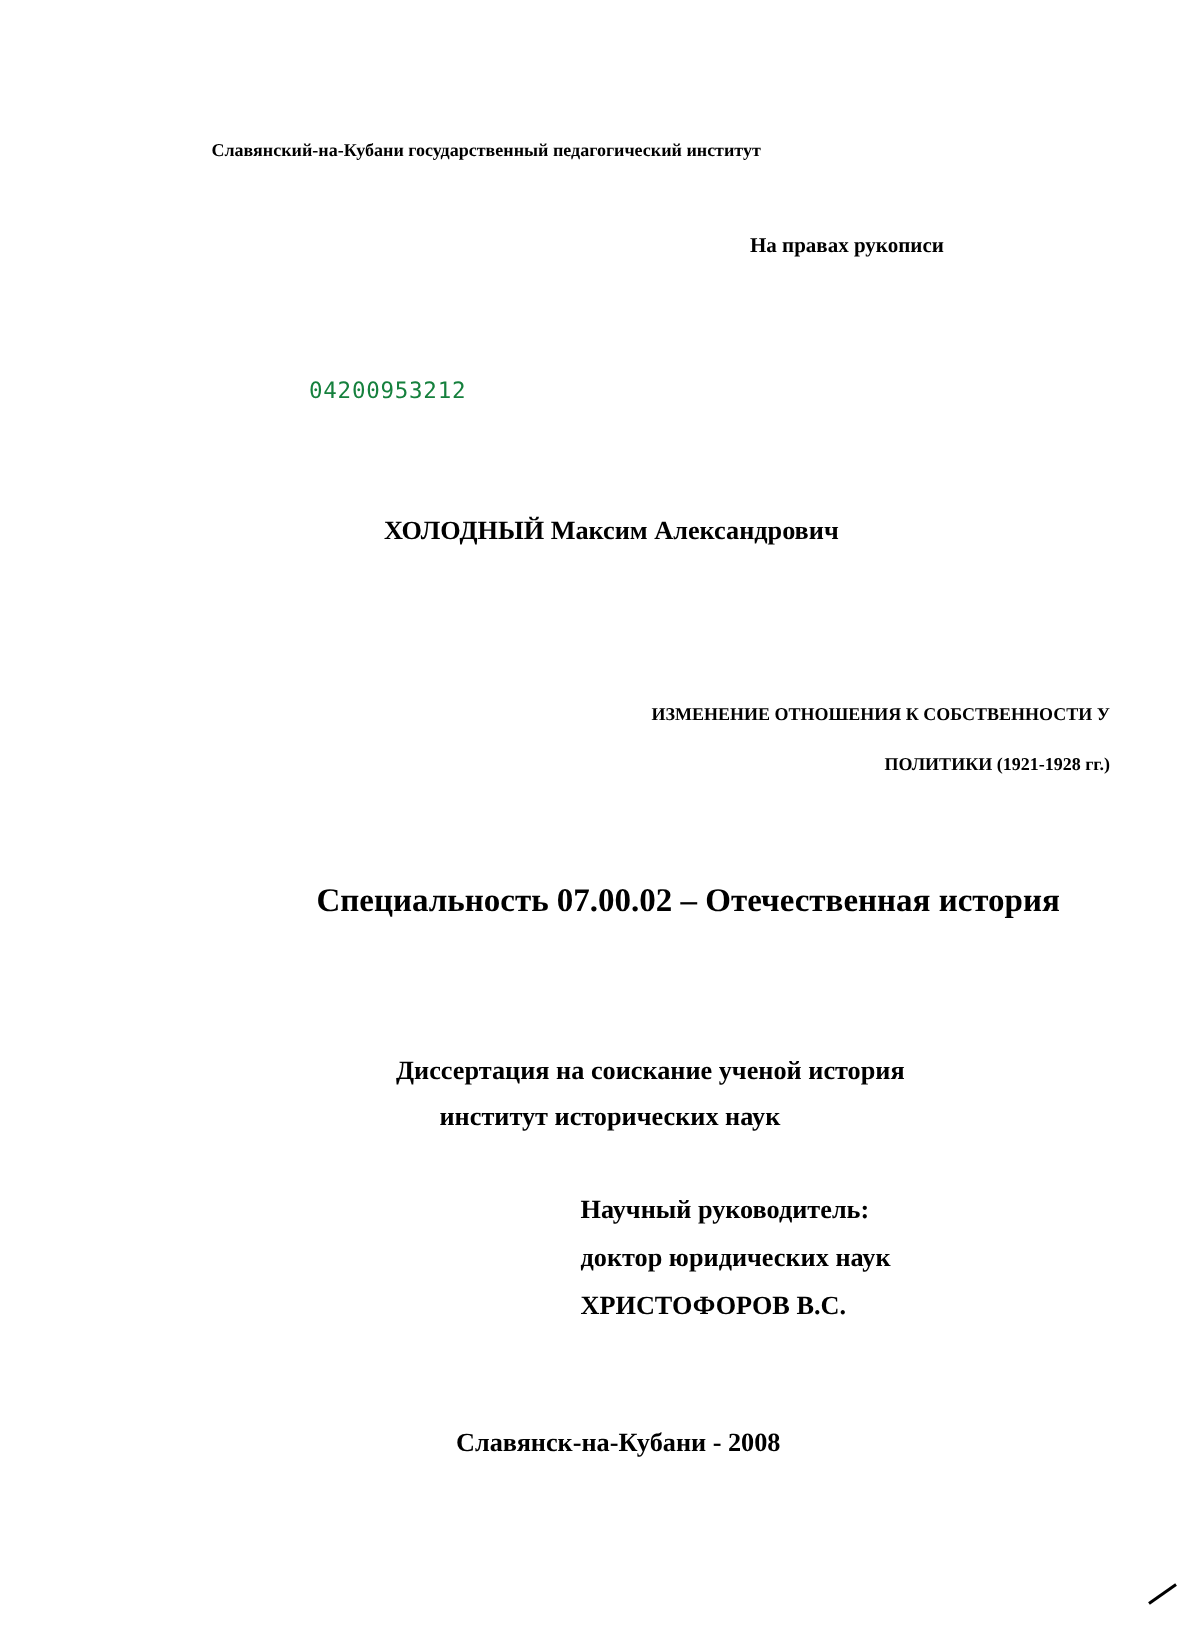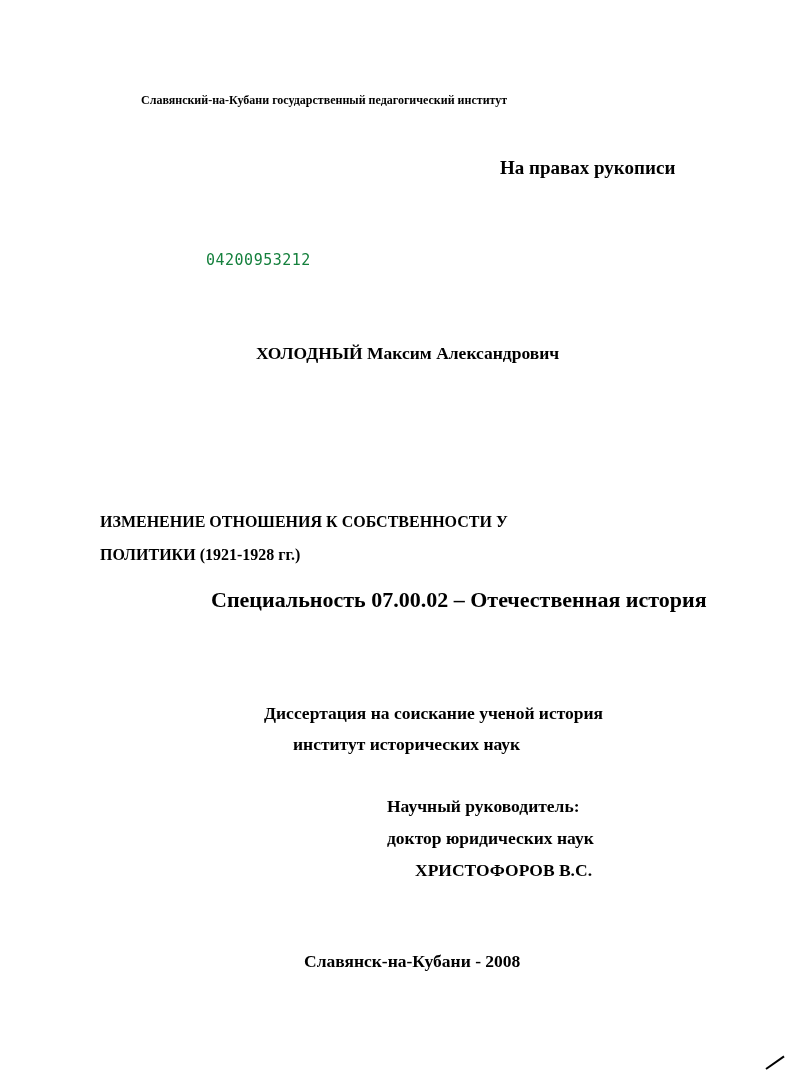--- a/index.html
+++ b/index.html
@@ -11,40 +11,39 @@
       width: 794px;
       height: 1088px;
       position: relative;
       overflow: hidden;
       font-family: "Liberation Serif", "DejaVu Serif", serif;
       font-weight: bold;
       color: #000000;
     }
     .abs { position: absolute; white-space: nowrap; }
     .institute { left: 141px; top: 93px; font-size: 12px; }
-    .rights { left: 500px; top: 157px; font-size: 19px; text-align: right; }
+    .rights { left: 500px; top: 157px; font-size: 14px; text-align: right; }
     .barcode-num {
       left: 206px; top: 251px; font-size: 15px;
       font-family: "DejaVu Sans Mono", "Liberation Mono", monospace;
       font-weight: normal; color: #15803d; letter-spacing: 0.5px;
     }
     .author { left: 256px; top: 343px; font-size: 17.5px; }
     .title-block {
       left: 100px; width: 640px; top: 460px;
-      text-align: left; font-size: 16px; line-height: 33px;
+      text-align: right; font-size: 12px; line-height: 33px;
       white-space: normal;
-      margin-top: 45px;
     }
     .title-block div { white-space: pre; }
     .specialty { left: 211px; top: 587px; font-size: 22px; }
     .dissertation { left: 264px; top: 703px; font-size: 17.5px; }
     .degree { left: 293px; top: 734px; font-size: 17.5px; }
     .supervisor-label { left: 387px; top: 796px; font-size: 17.5px; }
     .supervisor-degree { left: 387px; top: 828px; font-size: 17.5px; }
-    .supervisor-name { left: 387px; top: 860px; font-size: 17.5px; margin-left: 28px; }
+    .supervisor-name { left: 387px; top: 860px; font-size: 17.5px; }
     .city-year { left: 304px; top: 951px; font-size: 17.5px; }
     .corner-mark {
       left: 766px; top: 1068px; width: 22px; height: 2px;
       background: #000; transform: rotate(-35deg); transform-origin: left center;
     }
   </style>
 </head>
 <body>
 
 <div class="abs institute">Славянский-на-Кубани государственный педагогический институт</div>

